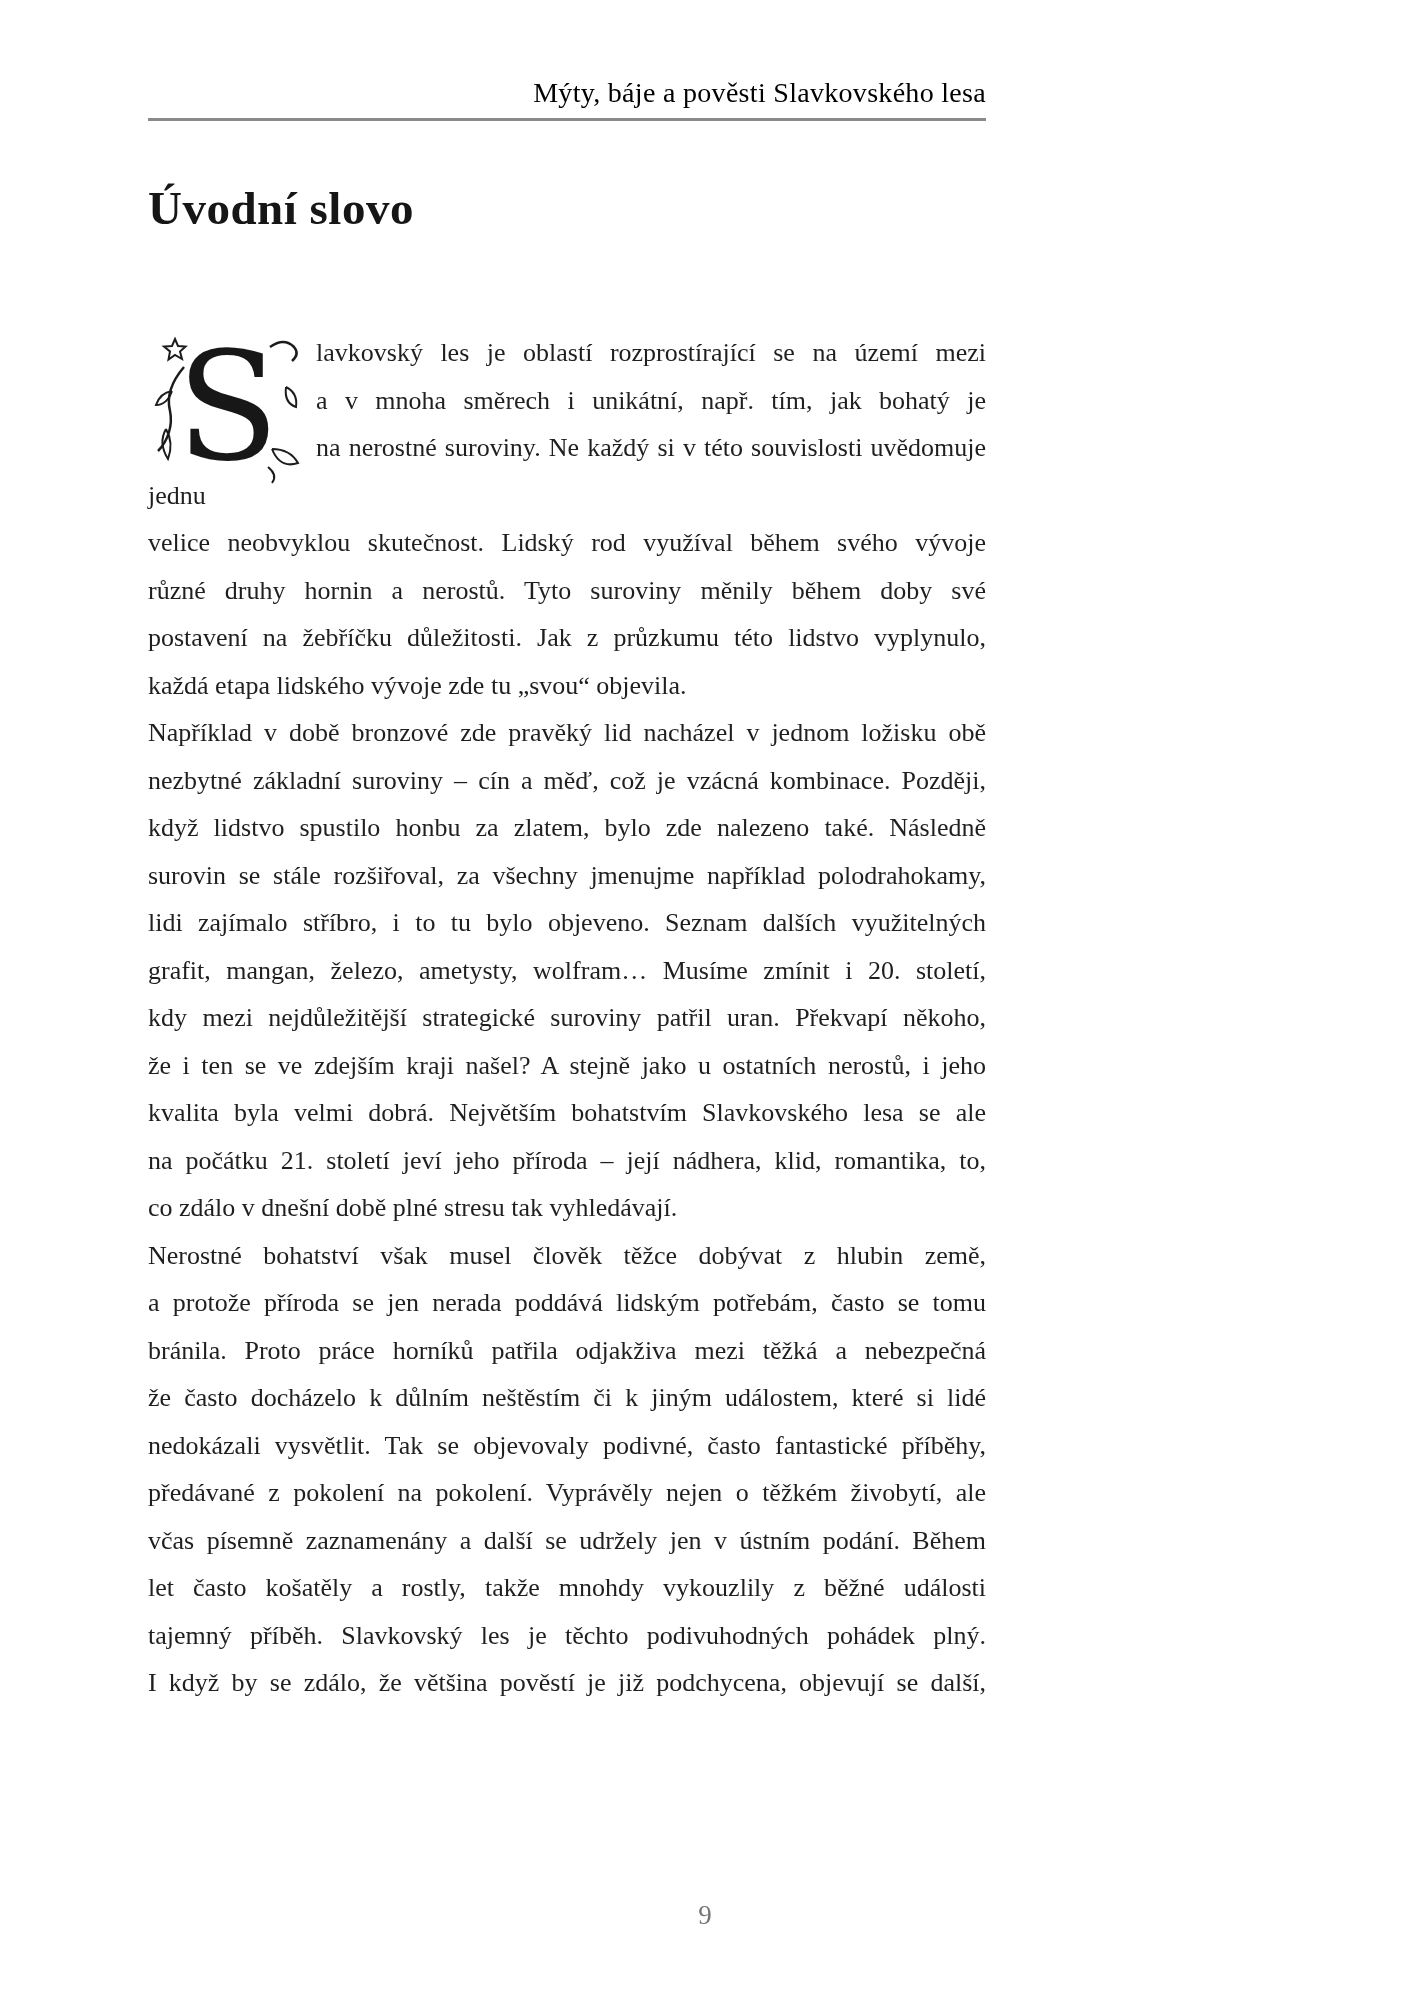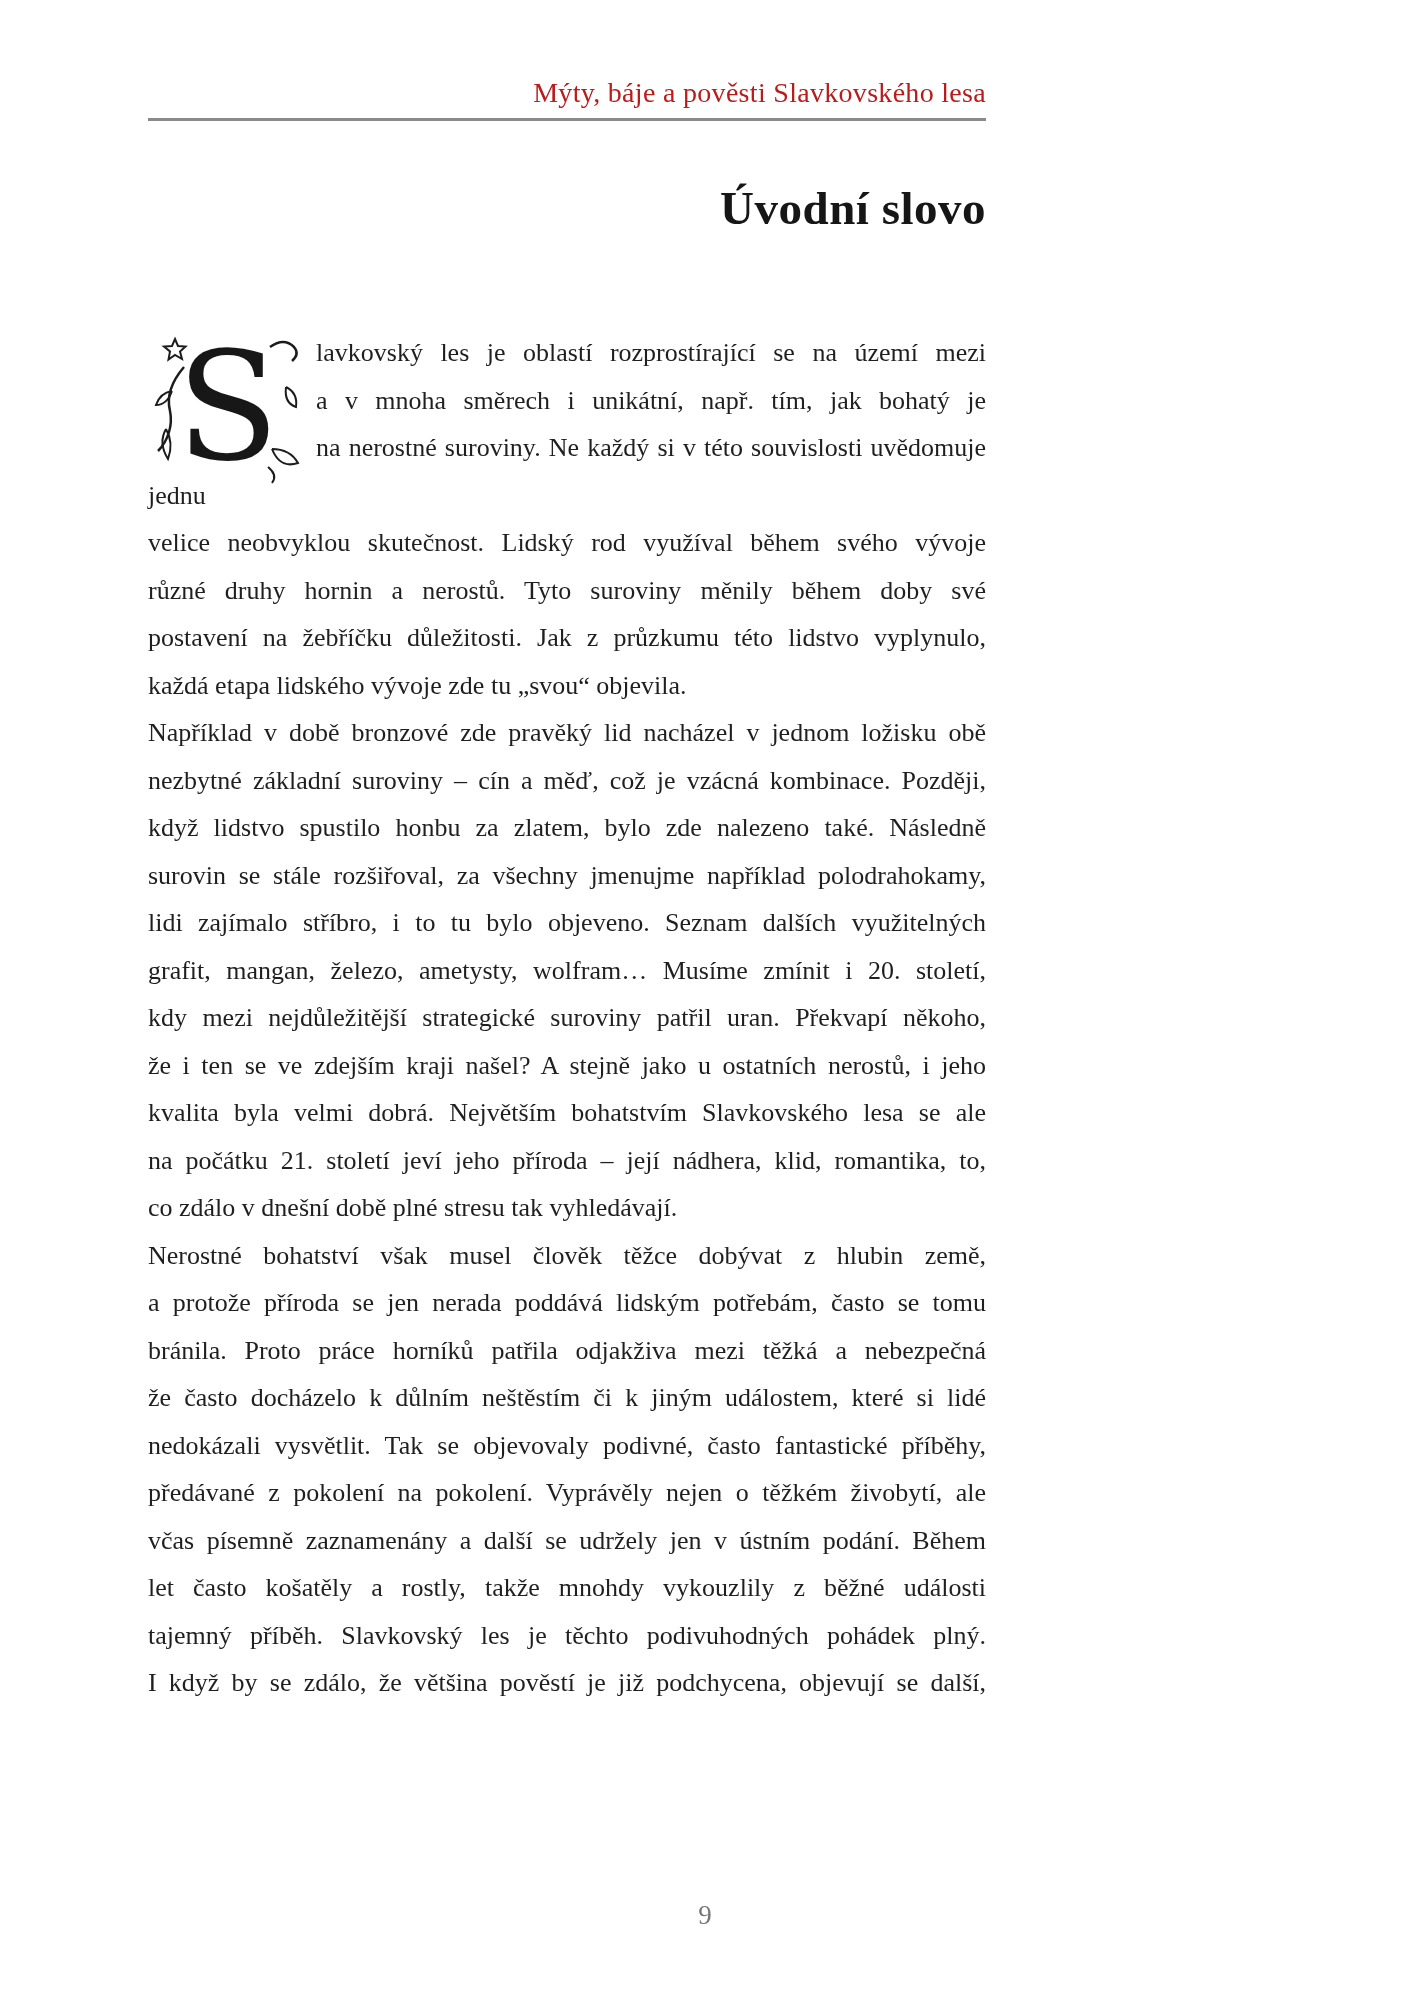--- a/index.html
+++ b/index.html
@@ -15,37 +15,36 @@
     position: absolute;
     left: 148px;
     top: 0;
     width: 838px;
   }
   .running-header {
     margin-top: 76px;
     text-align: right;
     font-size: 28px;
     line-height: 34px;
-    color: #b91c1c;
+    color: #000000;
     letter-spacing: 0.3px;
   }
   .header-rule {
     margin-top: 8px;
     height: 3px;
     background: #8a8a8a;
     border: none;
   }
   h1.page-title {
     margin: 60px 0 8px 0;
     font-size: 47px;
     line-height: 54px;
     font-weight: bold;
     color: #161616;
     letter-spacing: 0.5px;
-    text-align: right;
   }
   .bodytext {
     margin-top: 94px;
     font-size: 26px;
     color: #1f1f1f;
     letter-spacing: 0;
   }
   .para { margin: 0; }
   .ln {
     line-height: 47.5px;

